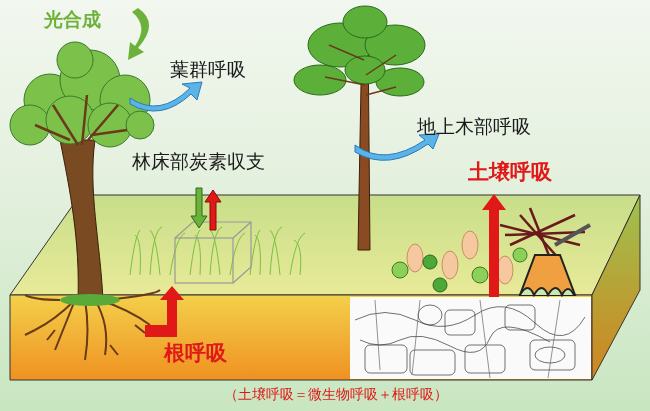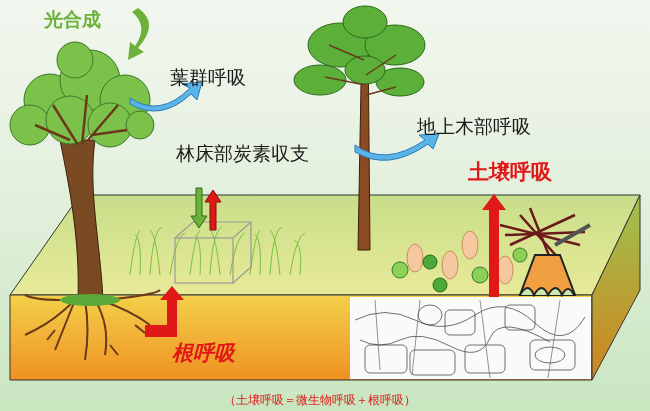--- a/index.html
+++ b/index.html
@@ -3,21 +3,21 @@
 <meta charset="utf-8">
 <style>
   html, body { margin:0; padding:0; }
   body { width:650px; height:411px; overflow:hidden; font-family:"DejaVu Sans", sans-serif; }
   .stage { position:relative; width:650px; height:411px; background:linear-gradient(180deg,#f2f7ef 0%,#e4f0de 45%,#c8e6c0 100%); overflow:hidden; }
   svg.art { position:absolute; left:0; top:0; }
   .lbl { position:absolute; font-weight:bold; white-space:nowrap; line-height:1; }
   .lbl.black { color:#1a1a1a; font-size:19px; font-weight:normal; }
   .lbl.red { color:#e01818; font-size:21px; }
   .lbl.green { color:#6cb23a; font-size:19px; }
-  .lbl.eq { color:#e01818; font-size:12px; font-weight:normal;margin-top:7px; }
+  .lbl.eq { color:#e01818; font-size:14px; font-weight:normal; }
 </style>
 </head>
 <body>
 
 <div class="stage">
   <svg class="art" width="650" height="411" viewBox="0 0 650 411">
     <defs>
       <linearGradient id="gTop" x1="0" y1="0" x2="0" y2="1">
         <stop offset="0" stop-color="#c8de8a"></stop>
         <stop offset="1" stop-color="#e8ea98"></stop>
@@ -147,19 +147,19 @@
     <g>
       <path d="M489,297 v-87 h-7 l12,-16 l12,16 h-7 v87 Z" fill="#e01818"></path>
     </g>
 
     <g>
       <path d="M145,325 h22 v-25 h-7 l12,-14 l12,14 h-7 v37 h-32 Z" fill="#e01818"></path>
     </g>
   </svg>
 
   <div class="lbl green" style="left:44px;top:10px;">光合成</div>
-  <div class="lbl black" style="left:170px;top:68px;">葉群呼吸</div>
-  <div class="lbl black" style="left:132px;top:144px;margin-left:44px;">林床部炭素収支</div>
+  <div class="lbl black" style="left:170px;top:60px;">葉群呼吸</div>
+  <div class="lbl black" style="left:132px;top:152px;">林床部炭素収支</div>
   <div class="lbl black" style="left:405px;top:117px;margin-left:12px;">地上木部呼吸</div>
   <div class="lbl red" style="left:468px;top:162px;">土壌呼吸</div>
-  <div class="lbl red" style="left:172px;top:343px;font-style:italic;">根呼吸</div>
+  <div class="lbl red" style="left:164px;top:343px;">根呼吸</div>
   <div class="lbl eq" style="left:224px;top:387px;">（土壌呼吸＝微生物呼吸＋根呼吸）</div>
 </div>
 
 </body></html>

